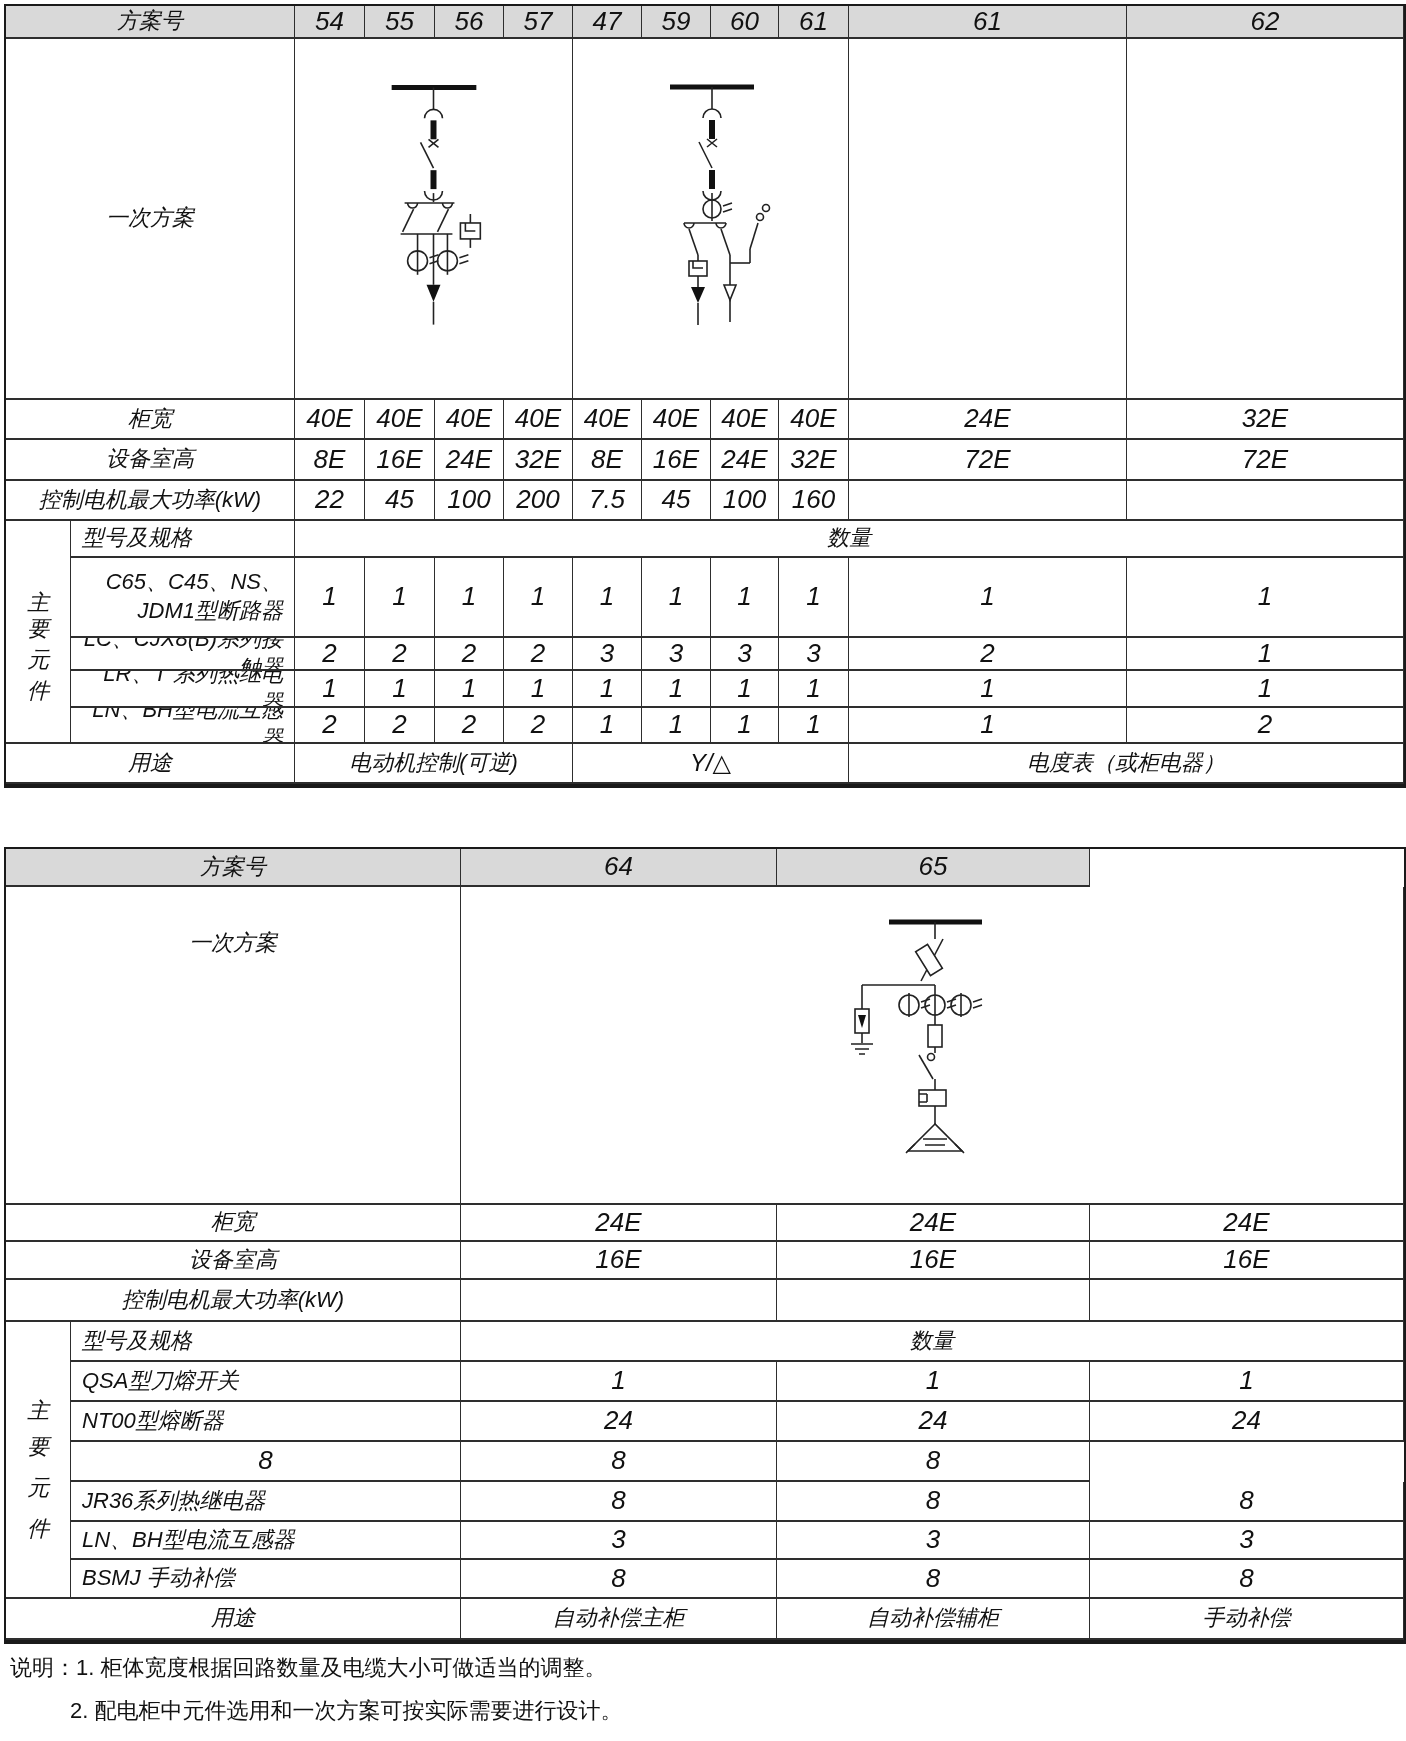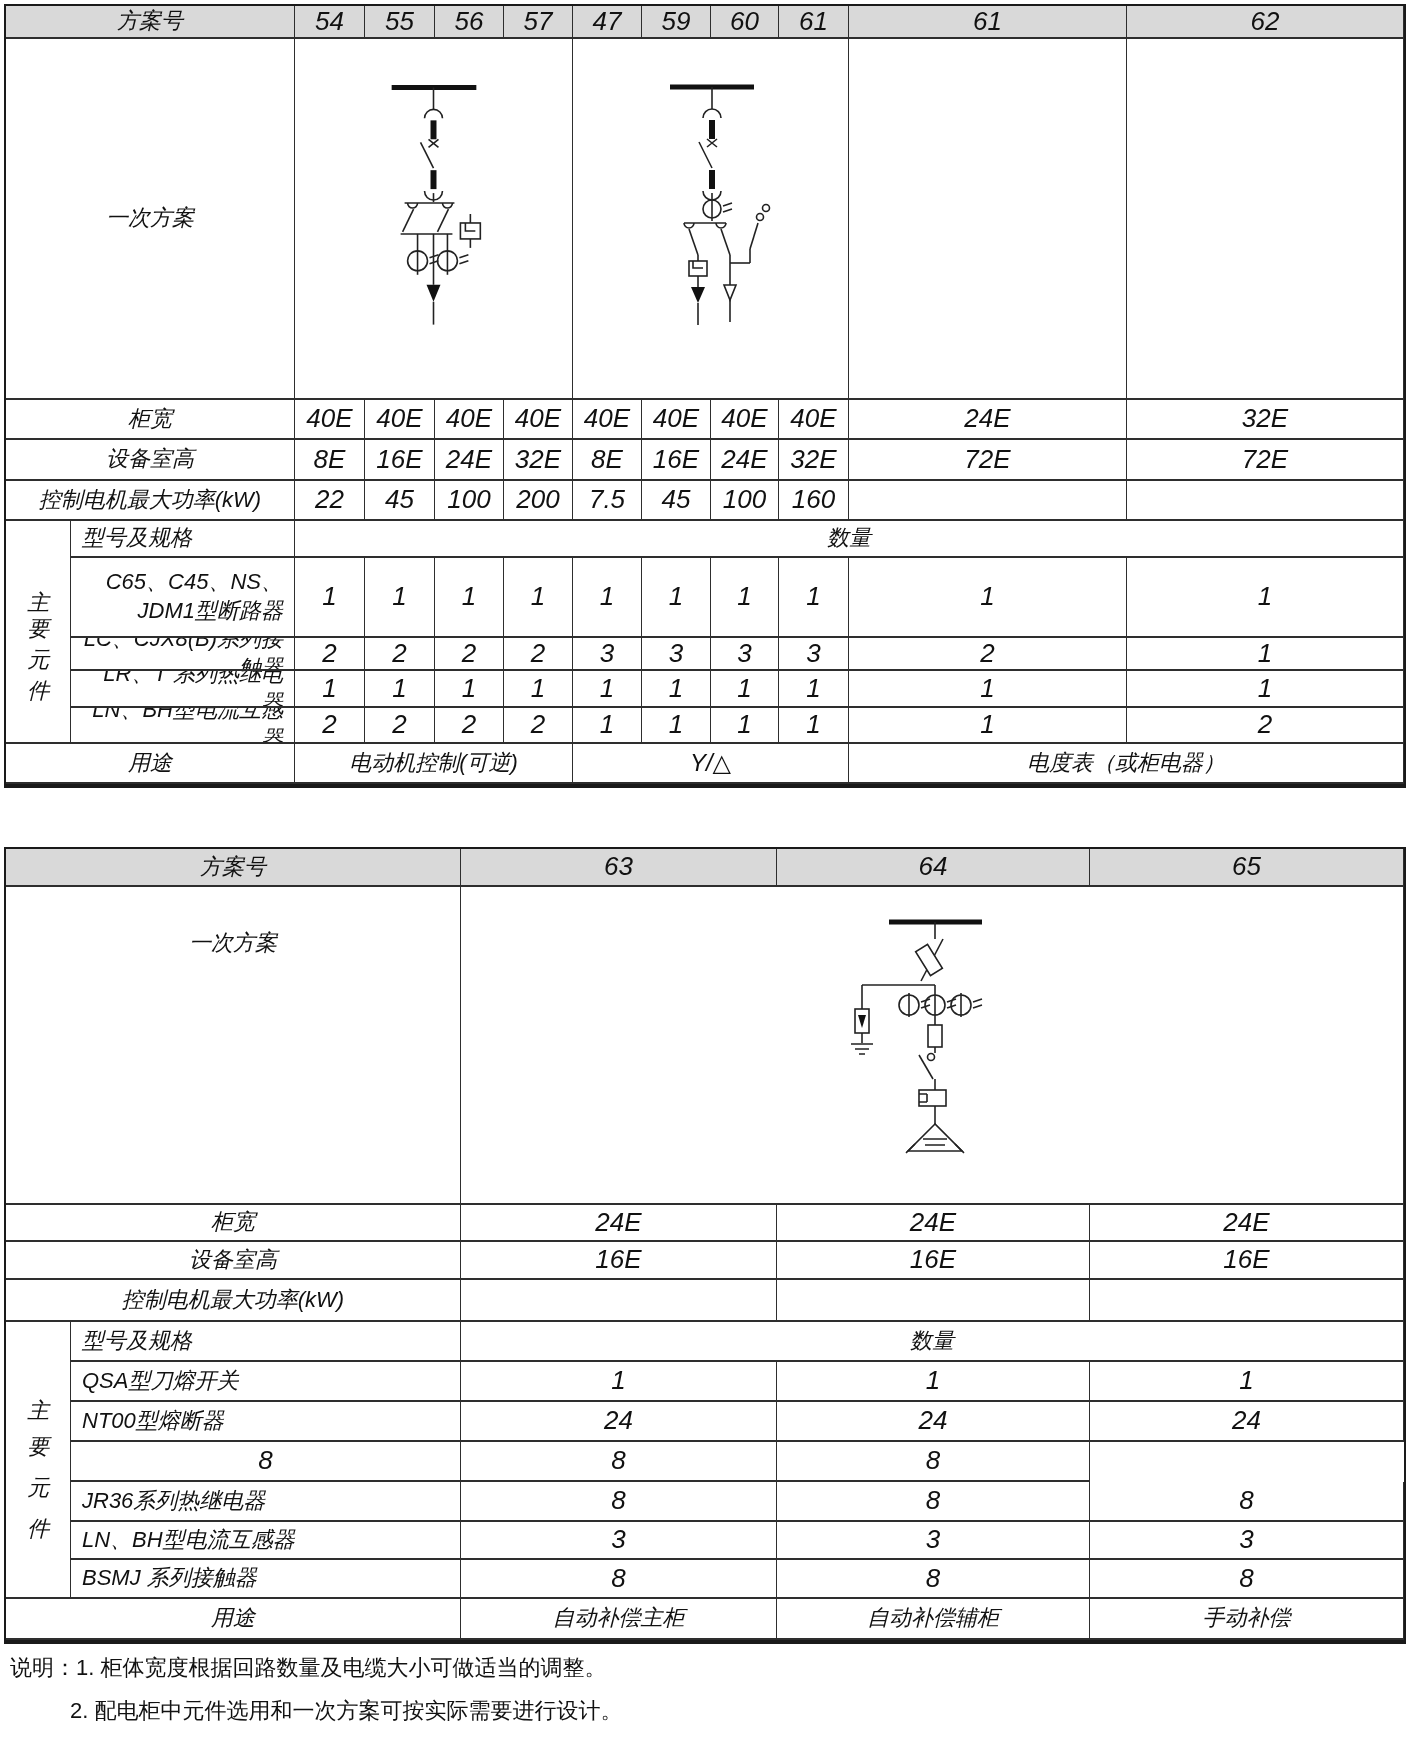--- a/index.html
+++ b/index.html
@@ -223,21 +223,20 @@
 
   <div class="c" style="grid-column:1/3">用途</div>
   <div class="c" style="grid-column:3/7">电动机控制(可逆)</div>
   <div class="c" style="grid-column:7/11;font-size:24px">Y/△</div>
   <div class="c" style="grid-column:11/13">电度表（或柜电器）</div>
 </div>
 
 <div class="t" id="t2">
 
   <div class="c hd" style="grid-column:1/3">方案号</div>
-  <div class="c hd num">63</div>
   <div class="c hd num">64</div>
   <div class="c hd num">65</div>
 
   <div class="c vtop" style="grid-column:1/3">一次方案</div>
   <div class="c dg" style="grid-column:3/6">
     <svg width="941" height="316" viewBox="0 0 941 316">
       <line class="fat" x1="427" y1="35" x2="520" y2="35"></line>
       <line class="sym" x1="473" y1="35" x2="473" y2="52"></line>
       <g>
         <line class="sym" x1="481" y1="52" x2="459" y2="94"></line>
@@ -320,21 +319,21 @@
   <div class="c left" style="grid-column:2">JR36系列热继电器</div>
   <div class="c num">8</div>
   <div class="c num">8</div>
   <div class="c num">8</div>
 
   <div class="c left" style="grid-column:2">LN、BH型电流互感器</div>
   <div class="c num">3</div>
   <div class="c num">3</div>
   <div class="c num">3</div>
 
-  <div class="c left" style="grid-column:2">BSMJ 系列接触器</div>
+  <div class="c left" style="grid-column:2">BSMJ 手动补偿</div>
   <div class="c num">8</div>
   <div class="c num">8</div>
   <div class="c num">8</div>
 
   <div class="c" style="grid-column:1/3">用途</div>
   <div class="c">自动补偿主柜</div>
   <div class="c">自动补偿辅柜</div>
   <div class="c">手动补偿</div>
 </div>
 

